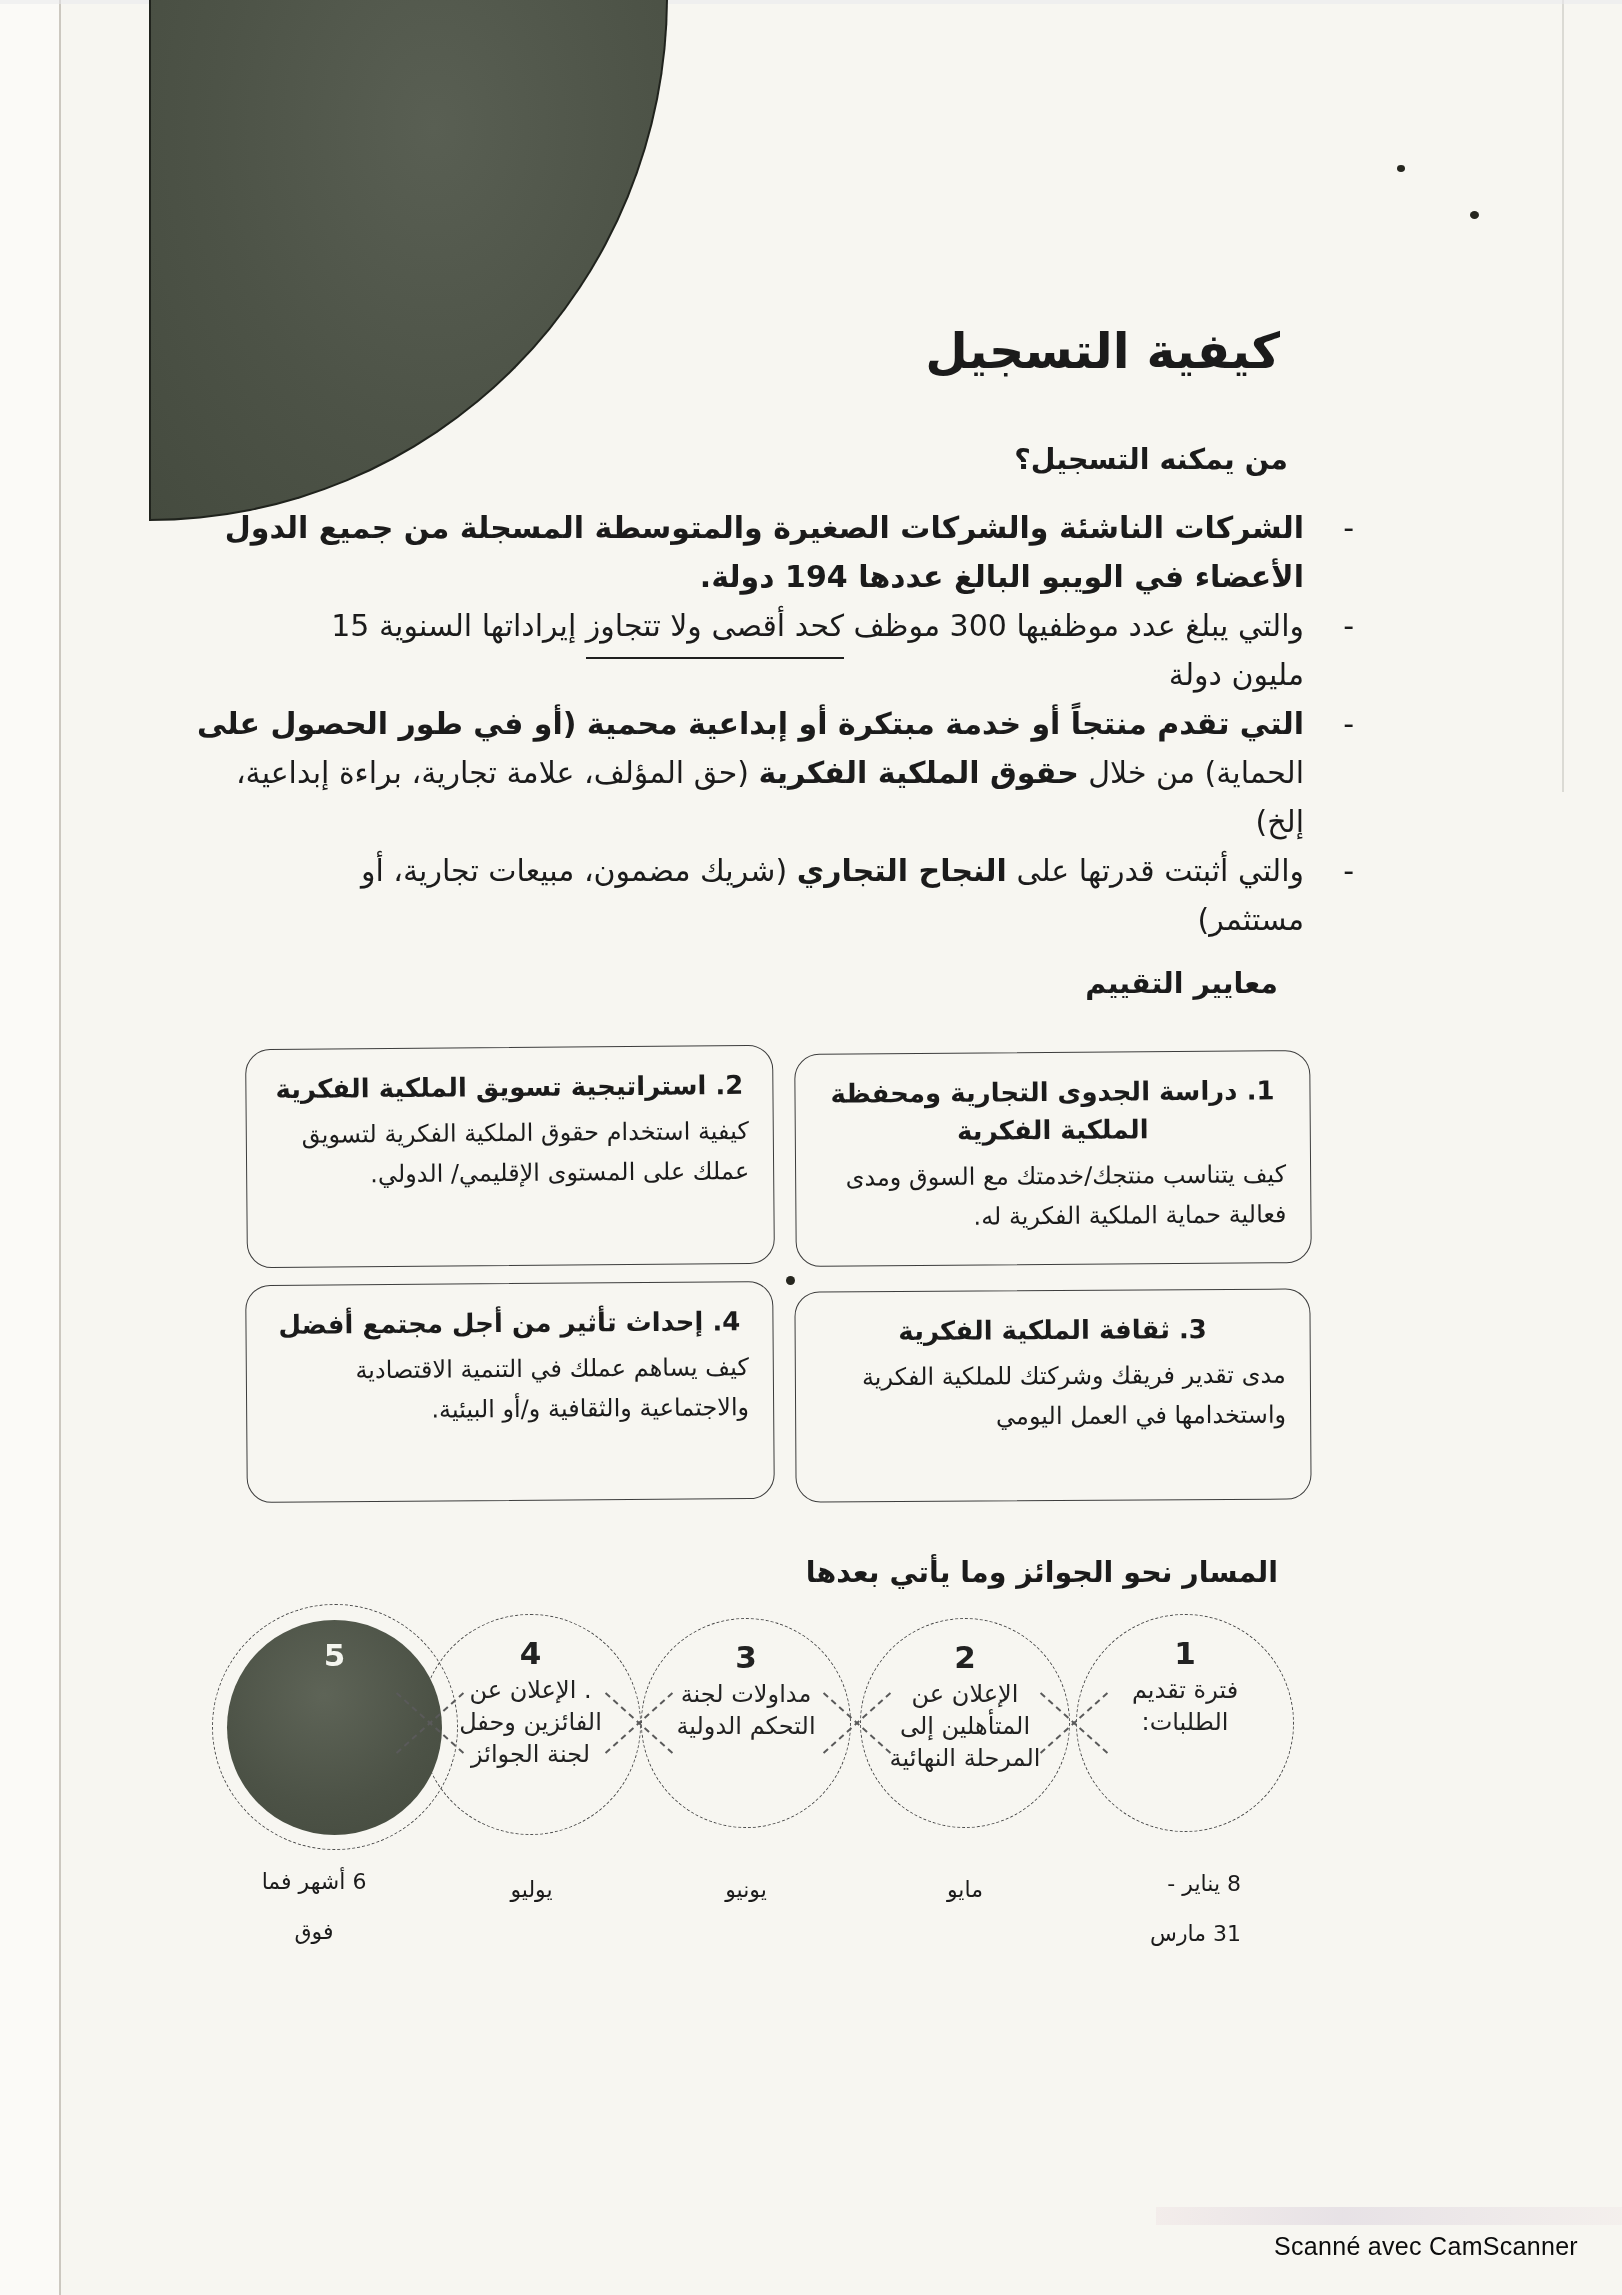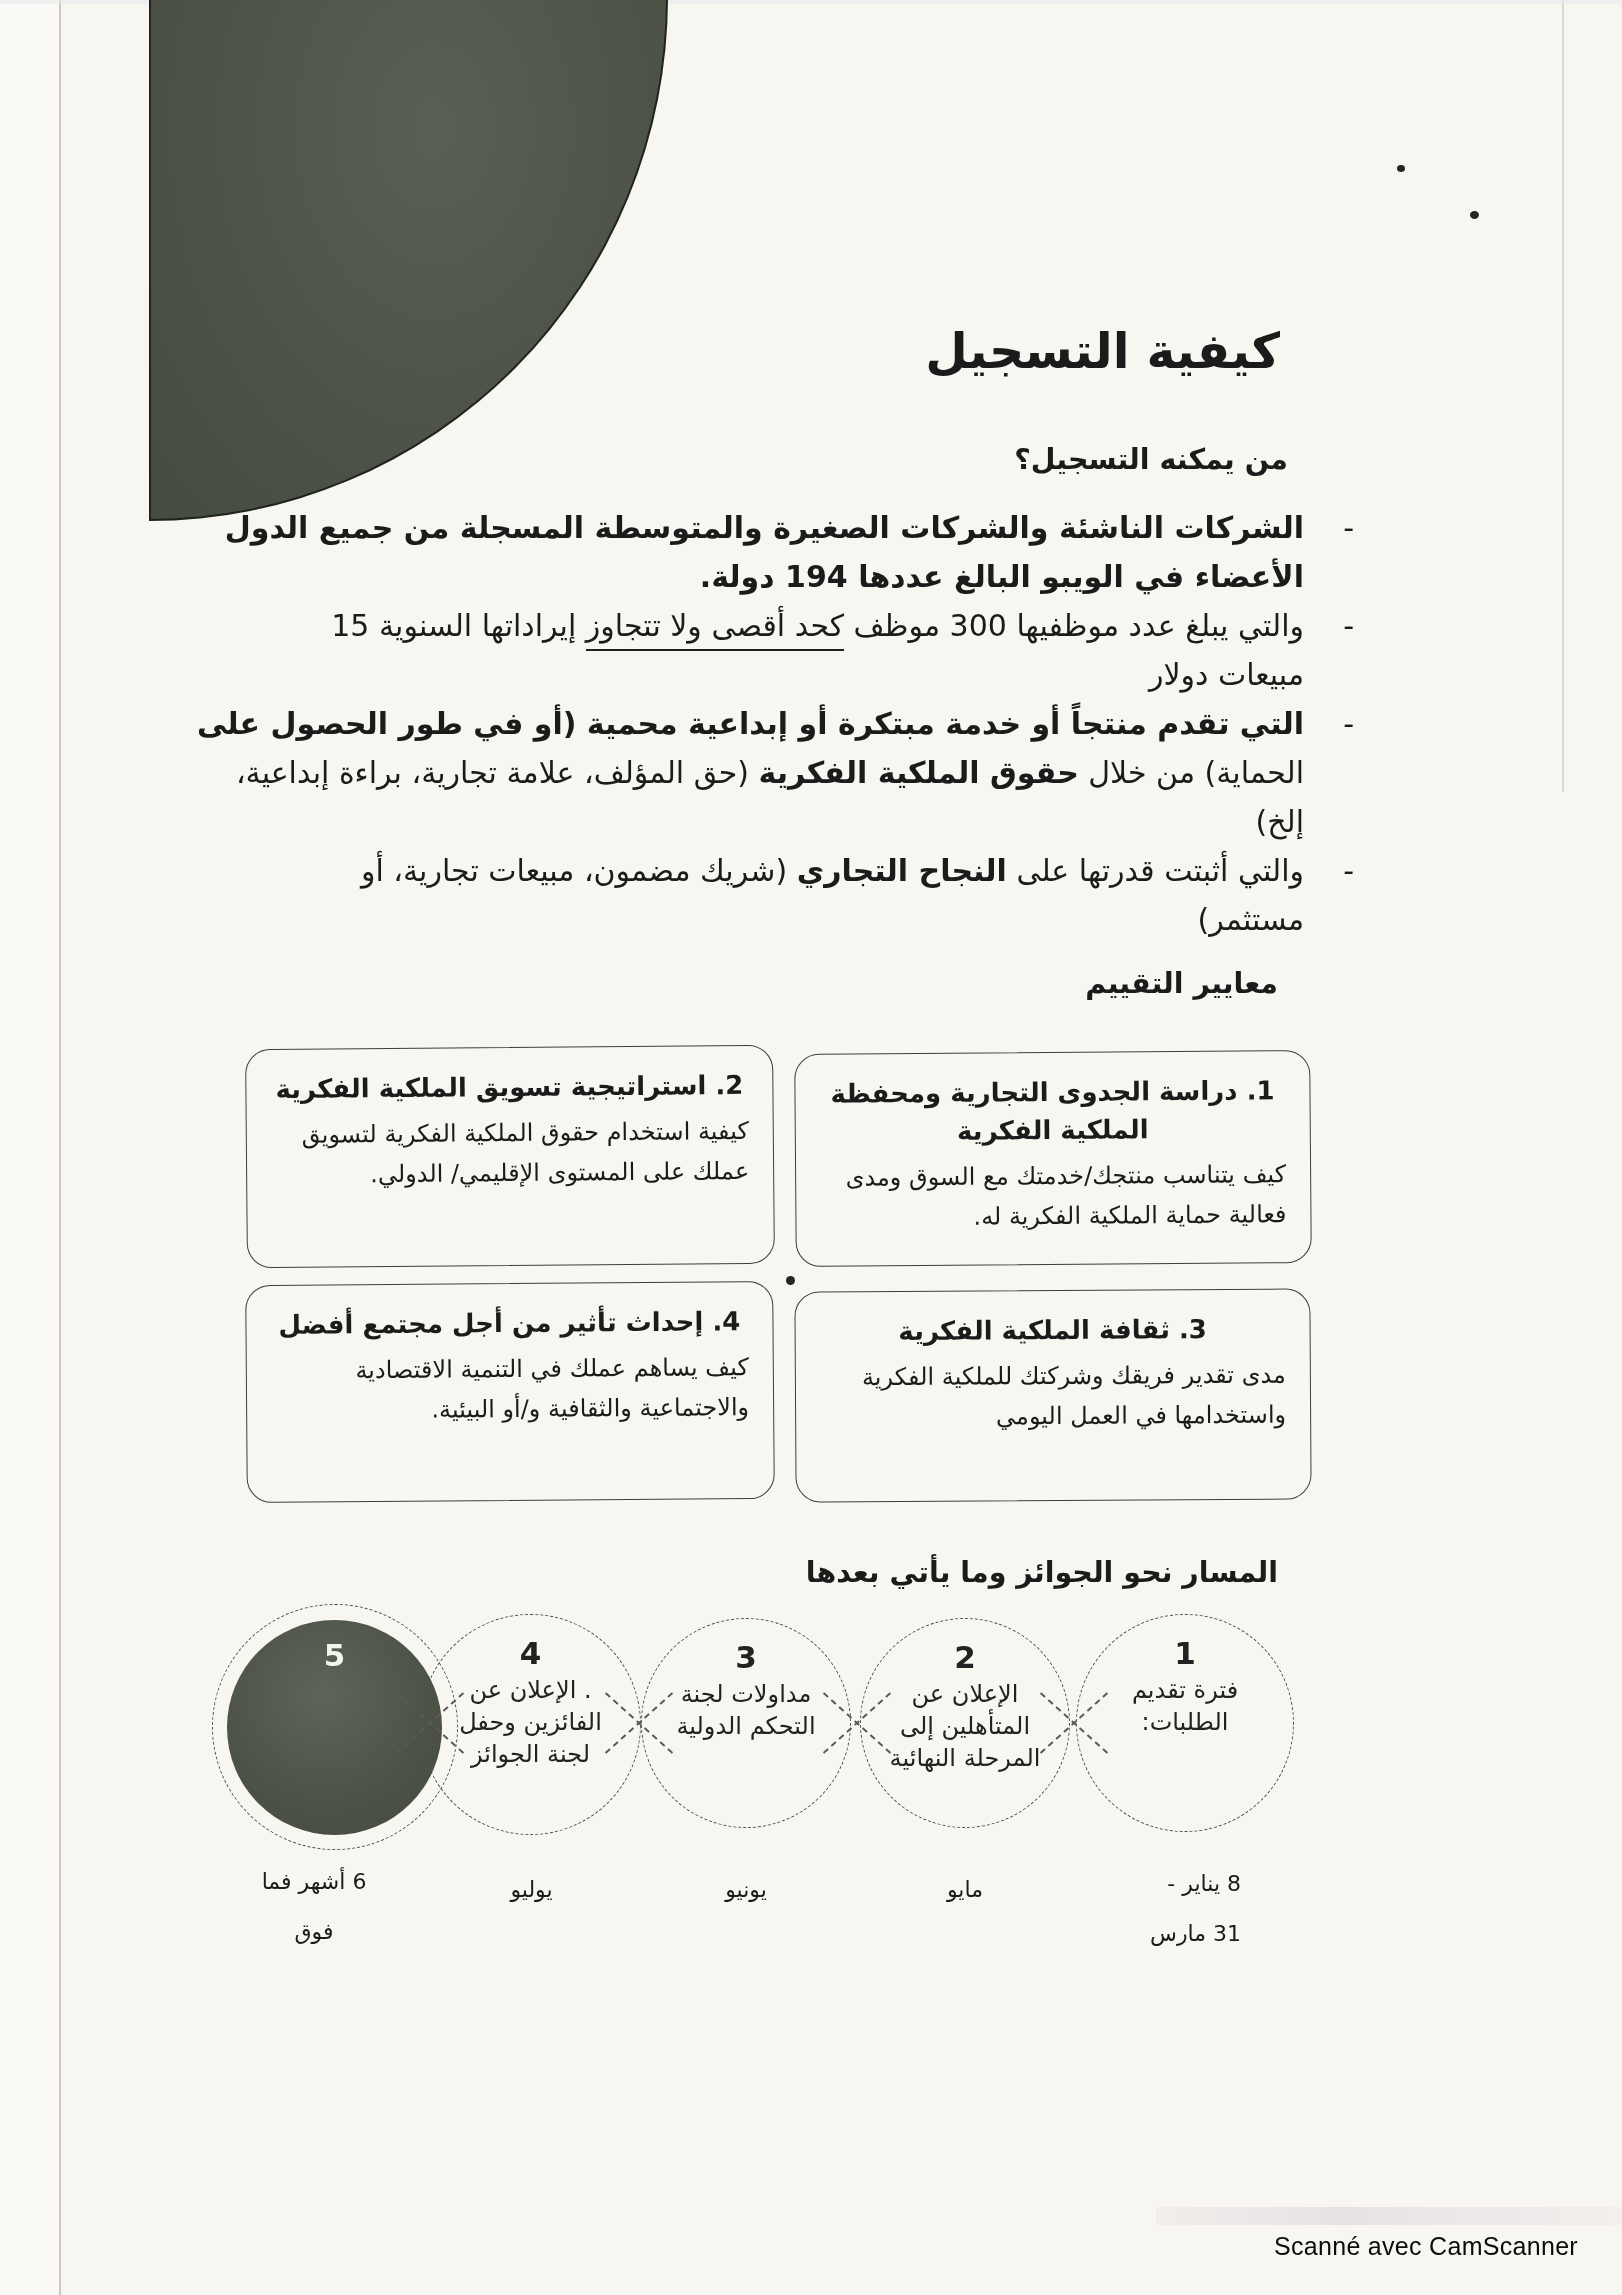--- a/index.html
+++ b/index.html
@@ -30,21 +30,21 @@
   #who-heading{right:334px;top:443px}
   #criteria-heading{right:344px;top:967px}
   #timeline-heading{right:344px;top:1556px}
 
   
   .bullets{position:absolute;right:318px;top:503px;width:1019px;direction:rtl;font-size:30px;line-height:49px;text-align:right}
   .bullet{position:relative}
   .bullet .dash{position:absolute;right:-50px;top:0}
   .line{white-space:nowrap}
   .b{font-weight:700}
-  .u{border-bottom:2.6px solid #1f1f1f;padding-bottom:6px}
+  .u{border-bottom:2.6px solid #1f1f1f;padding-bottom:14px}
 
   
   .box{position:absolute;border:1.6px solid #3d3d3d;border-radius:25px;box-sizing:border-box;
        direction:rtl;padding:20px 24px;background:transparent}
   .box .bt{font-weight:700;font-size:26px;line-height:38px;text-align:center}
   .box .bb{font-size:24px;line-height:40px;text-align:right;margin-top:7.4px}
   #box1{left:795px;top:1052px;width:516px;height:213px;transform:rotate(-0.45deg)}
   #box2{left:246px;top:1047px;width:528px;height:219px;transform:rotate(-0.5deg)}
   #box3{left:795px;top:1290px;width:516px;height:211px;transform:rotate(-0.35deg)}
   #box4{left:246px;top:1283px;width:528px;height:218px;transform:rotate(-0.45deg)}
@@ -107,21 +107,21 @@
 
 <div class="bullets">
   <div class="bullet">
     <span class="dash">-</span>
     <div class="line"><span class="b">الشركات الناشئة والشركات الصغيرة والمتوسطة المسجلة من جميع الدول</span></div>
     <div class="line"><span class="b">الأعضاء في الويبو البالغ عددها 194 دولة.</span></div>
   </div>
   <div class="bullet">
     <span class="dash">-</span>
     <div class="line"><span>والتي يبلغ عدد موظفيها 300 موظف </span><span class="u">كحد أقصى ولا تتجاوز</span><span> إيراداتها السنوية 15</span></div>
-    <div class="line"><span>مبيعات دولار</span></div>
+    <div class="line"><span>مليون دولة</span></div>
   </div>
   <div class="bullet">
     <span class="dash">-</span>
     <div class="line"><span class="b">التي تقدم منتجاً أو خدمة مبتكرة أو إبداعية محمية (أو في طور الحصول على</span></div>
     <div class="line"><span>الحماية) من خلال </span><span class="b">حقوق الملكية الفكرية</span><span> (حق المؤلف، علامة تجارية، براءة إبداعية،</span></div>
     <div class="line"><span>إلخ)</span></div>
   </div>
   <div class="bullet">
     <span class="dash">-</span>
     <div class="line"><span>والتي أثبتت قدرتها على </span><span class="b">النجاح التجاري</span><span> (شريك مضمون، مبيعات تجارية، أو</span></div>

